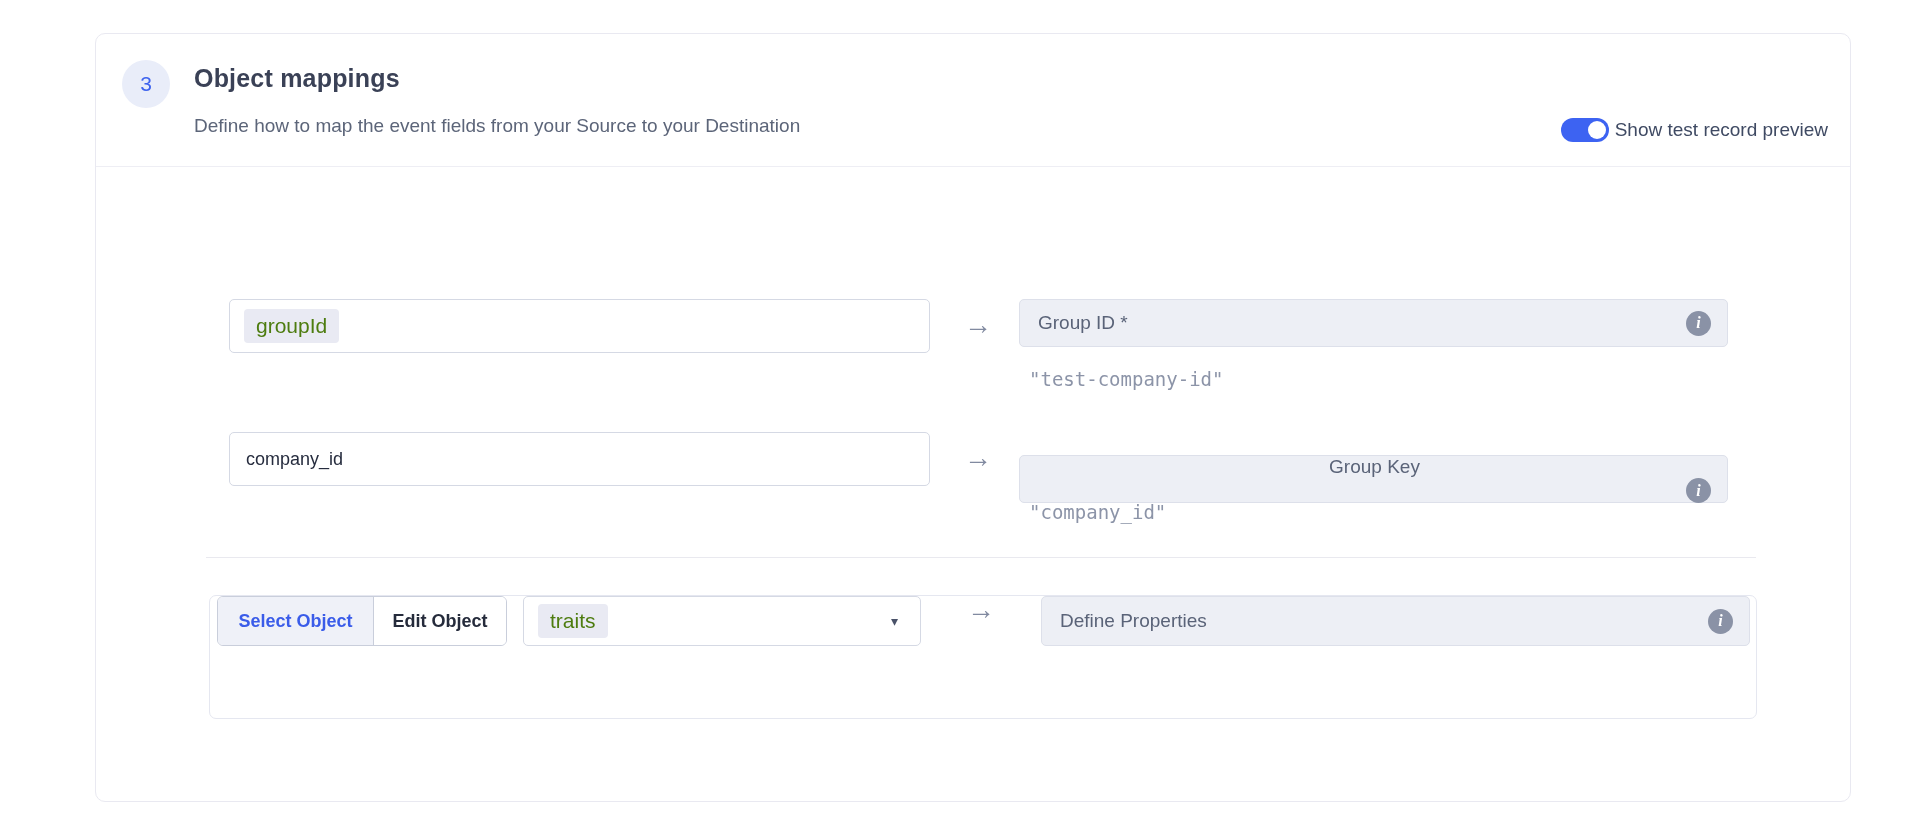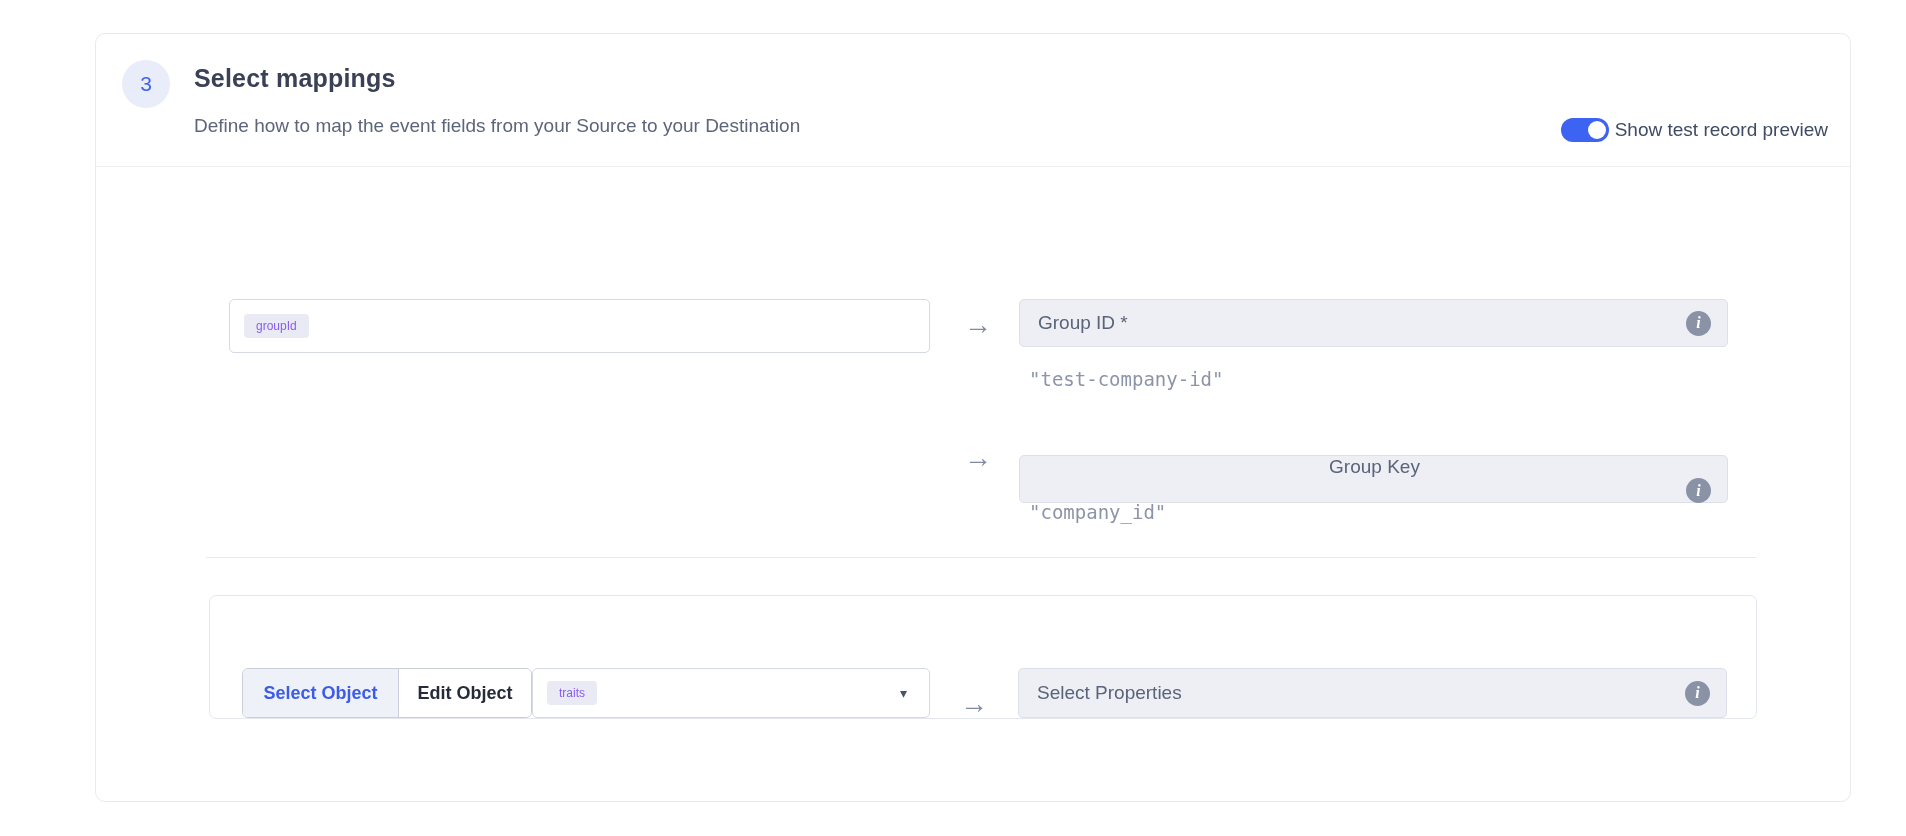--- a/index.html
+++ b/index.html
@@ -56,21 +56,21 @@
     display:flex; align-items:center; justify-content:center;
   }
   
   .src-field {
     position:absolute; left:133px; width:701px; height:54px;
     border:1px solid #d5d9e4; border-radius:5px; background:#fff;
     display:flex; align-items:center; padding-left:14px;
   }
   .chip {
     background:#e9eaf3; border-radius:4px; padding:5px 12px;
-    font-size:12px; color:#8b5cf6; white-space:nowrap;
+    font-size:21px; color:#4d7c0f; white-space:nowrap;
   }
   .src-input {
     border:none; outline:none; width:95%; background:transparent;
     font-family:"Liberation Sans", sans-serif;
     font-size:18px; color:#262c3e;
   }
   .arrow { font-size:28px; color:#818aa0; line-height:1; }
   .arrow-abs { position:absolute; left:868px; }
   .dest-field {
     background:#edeff5; border:1px solid #dde0ea; border-radius:5px;
@@ -90,21 +90,21 @@
     font-family:"DejaVu Sans Mono", monospace;
     font-size:19px; color:#8c94a8;
   }
   .section-divider {
     position:absolute; left:110px; top:523px; width:1550px; height:1px; background:#e9e9ef;
   }
   
   .object-box {
     position:absolute; left:113px; top:561px; width:1548px; height:124px;
     border:1px solid #e5e7f0; border-radius:7px; background:#fff;
-    display:flex; align-items:flex-end; padding:0 32px;
+    display:flex; align-items:flex-start; padding:0 7px;gap:16px;
   }
   .btn-group {
     display:flex; height:50px; border:1px solid #c9cedb; border-radius:6px;
     overflow:hidden; flex:0 0 auto; background:#fff;
   }
   .btn {
     display:flex; align-items:center; justify-content:center;
     font-size:18px; font-weight:700; cursor:pointer;
   }
   .btn-select { width:156px; background:#eff1f8; color:#3a5ce9; border-right:1px solid #c9cedb; }
@@ -117,21 +117,21 @@
   .caret { margin-left:auto; font-size:14px; color:#4a5269; }
   .arrow-flex { margin-left:30px; flex:0 0 auto; }
   .dest-flex { margin-left:30px; width:709px; height:50px; flex:0 0 auto; }
 </style>
 </head>
 <body>
 
 <div class="card">
 
   <div class="step-badge">3</div>
-  <div class="title">Select mappings</div>
+  <div class="title">Object mappings</div>
   <div class="subtitle">Define how to map the event fields from your Source to your Destination</div>
   <div class="header-right">
     <div class="toggle">
       <div class="toggle-knob"></div>
     </div>
     <div class="toggle-label">Show test record preview</div>
   </div>
   <div class="header-divider"></div>
 
 
@@ -139,38 +139,41 @@
   <div class="src-field" style="top:265px;">
     <span class="chip">groupId</span>
   </div>
   <span class="arrow arrow-abs" style="top:277px;">→</span>
   <div class="dest-field dest-abs" style="top:265px;">
     <span>Group ID *</span>
     <span class="info-icon">i</span>
   </div>
   <div class="preview-text" style="top:334px;">"test-company-id"</div>
 
+  <div class="src-field" style="top:398px;">
+    <input class="src-input" type="text" value="company_id" style="">
+  </div>
   <span class="arrow arrow-abs" style="top:410px;">→</span>
   <div class="dest-field dest-abs" style="top:421px;flex-direction:column;">
     <span>Group Key</span>
     <span class="info-icon">i</span>
   </div>
   <div class="preview-text" style="top:467px;">"company_id"</div>
 
   <div class="section-divider"></div>
 
   <div class="object-box">
     <div class="btn-group">
       <div class="btn btn-select">Select Object</div>
       <div class="btn btn-edit">Edit Object</div>
     </div>
     <div class="dropdown">
       <span class="chip">traits</span>
       <span class="caret">▾</span>
     </div>
     <span class="arrow arrow-flex">→</span>
     <div class="dest-field dest-flex">
-      <span>Select Properties</span>
+      <span>Define Properties</span>
       <span class="info-icon">i</span>
     </div>
   </div>
 
 </div>
 
 </body></html>

